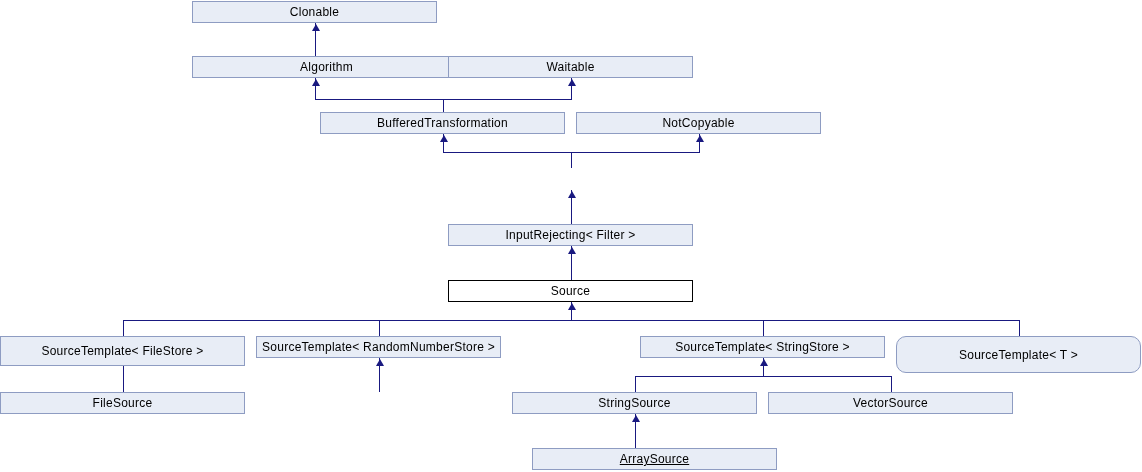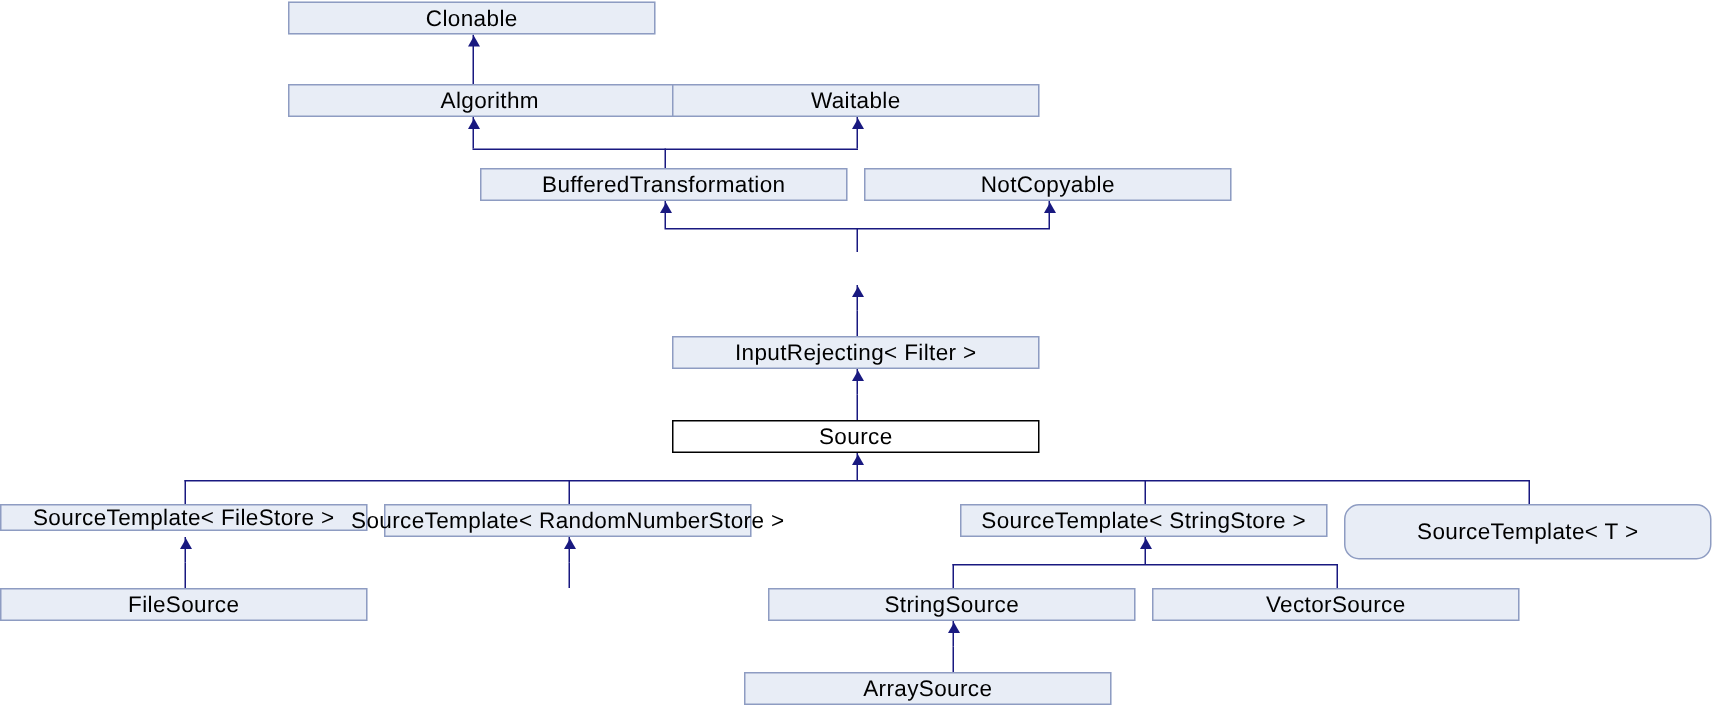--- a/index.html
+++ b/index.html
@@ -14,21 +14,21 @@
     height: 472px;
     background: #ffffff;
     overflow: hidden;
   }
   .node {
     position: absolute;
     box-sizing: border-box;
     border: 1px solid #8e9cc2;
     background: #e8edf6;
     color: #000000;
-    font-size: 15px;
+    font-size: 12px;
     letter-spacing: 0.25px;
     display: flex;
     align-items: center;
     justify-content: center;
     white-space: nowrap;
     cursor: pointer;
   }
   .node.current {
     border: 1px solid #000000;
     background: #ffffff;
@@ -107,37 +107,37 @@
     </div>
     <div class="node" style="left: 576px; top: 112px; width: 245px; height: 22px;">
       <span>NotCopyable</span>
     </div>
     <div class="node" style="left: 448px; top: 224px; width: 245px; height: 22px;">
       <span>InputRejecting&lt; Filter &gt;</span>
     </div>
     <div class="node current" style="left: 448px; top: 280px; width: 245px; height: 22px;">
       <span>Source</span>
     </div>
-    <div class="node" style="left: 0px; top: 336px; width: 245px; height: 18px;">
+    <div class="node" style="left: 0px; top: 336px; width: 245px; height: 30px;">
       <span>SourceTemplate&lt; FileStore &gt;</span>
     </div>
     <div class="node" style="left: 256px; top: 336px; width: 245px; height: 22px;">
       <span>SourceTemplate&lt; RandomNumberStore &gt;</span>
     </div>
     <div class="node" style="left: 640px; top: 336px; width: 245px; height: 22px; align-items: center;">
       <span>SourceTemplate&lt; StringStore &gt;</span>
     </div>
     <div class="node" style="left: 896px; top: 336px; width: 245px; height: 37px; border-radius: 10px;">
       <span>SourceTemplate&lt; T &gt;</span>
     </div>
     <div class="node" style="left: 0px; top: 392px; width: 245px; height: 22px;">
       <span>FileSource</span>
     </div>
     <div class="node" style="left: 512px; top: 392px; width: 245px; height: 22px;">
       <span>StringSource</span>
     </div>
     <div class="node" style="left: 768px; top: 392px; width: 245px; height: 22px;">
       <span>VectorSource</span>
     </div>
-    <div class="node" style="left: 496px; top: 448px; width: 245px; height: 22px;">
+    <div class="node" style="left: 532px; top: 448px; width: 245px; height: 22px; text-decoration: underline;">
       <span>ArraySource</span>
     </div>
   </div>
 
 </body></html>

